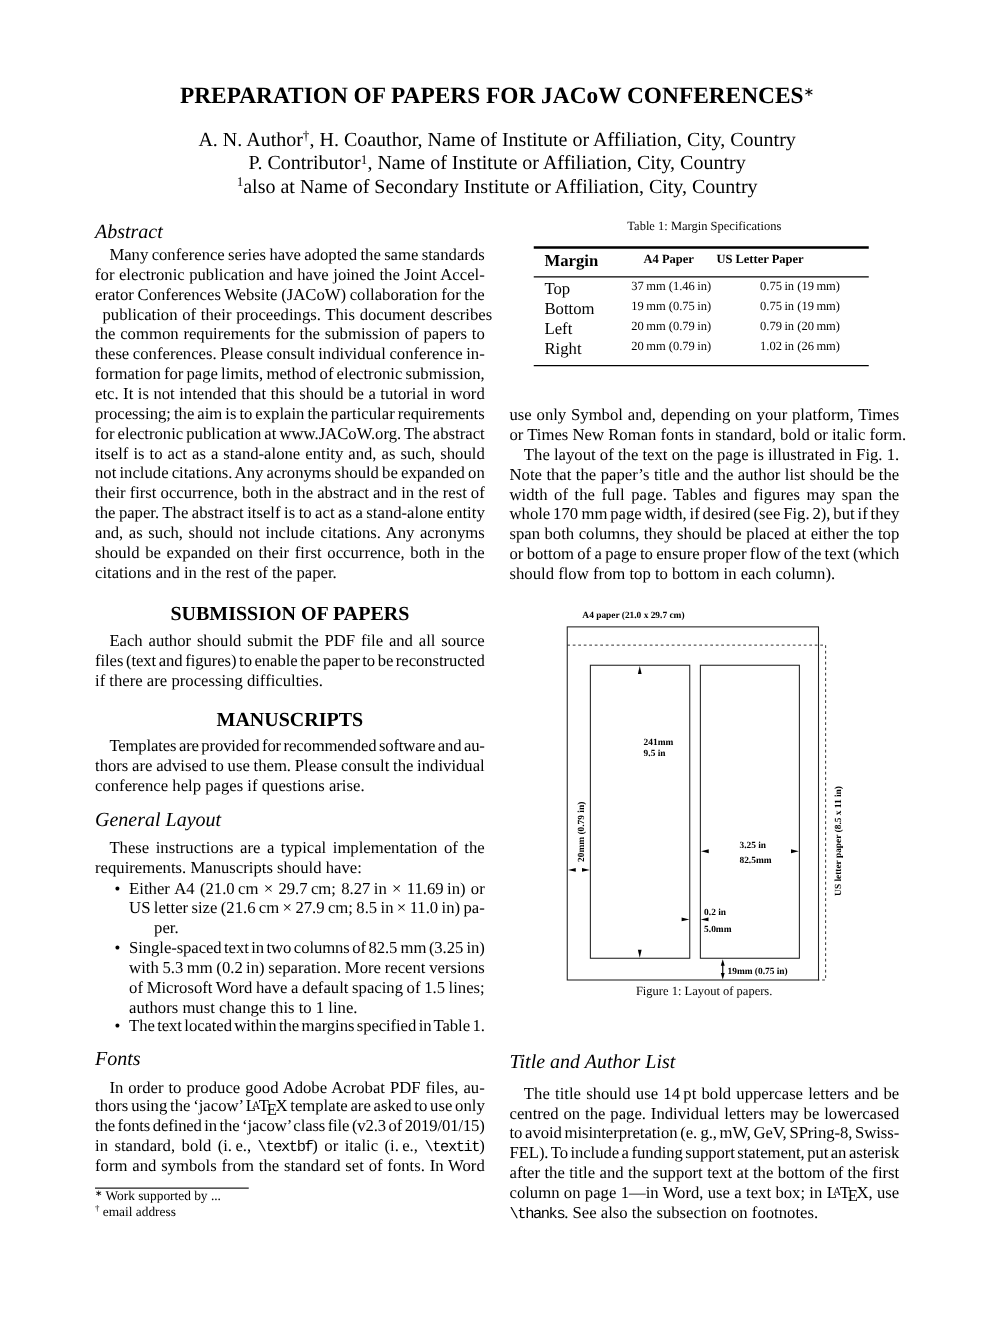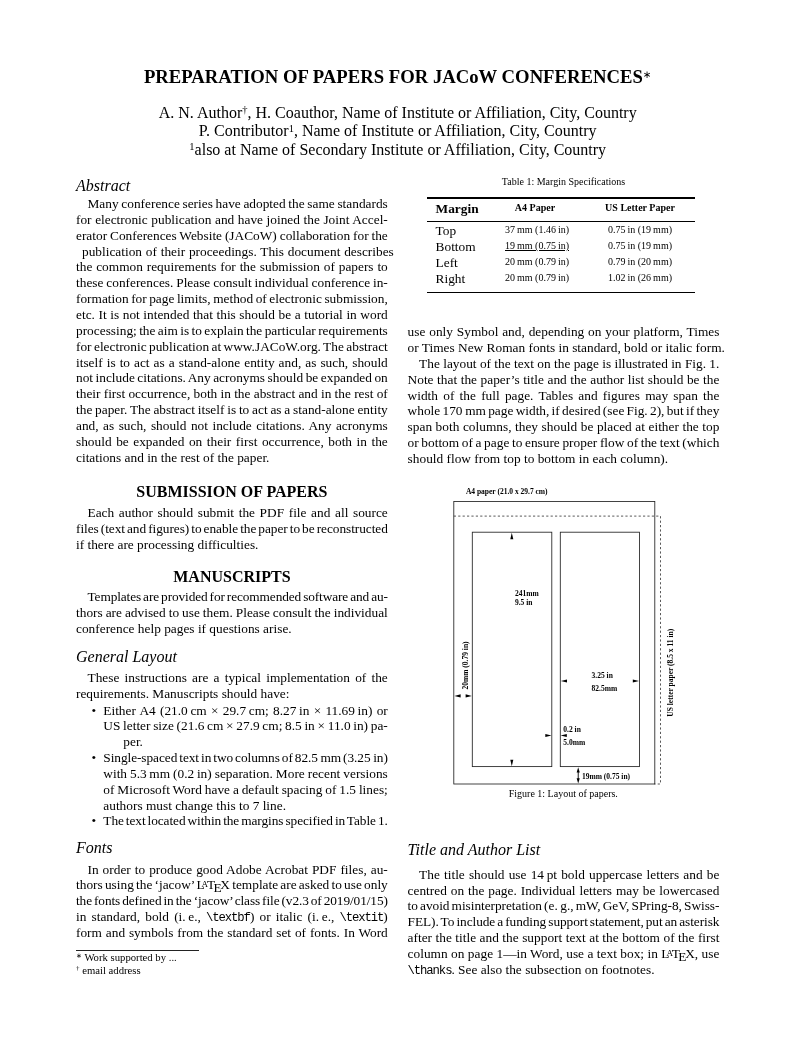--- a/index.html
+++ b/index.html
@@ -66,21 +66,21 @@
 
 <div class="ll" style="left:91.5px;top:703.51px;">•</div>
 <div class="jl" style="left:103.3px;top:703.51px;width:284.5px;">Either A4 (21.0 cm × 29.7 cm; 8.27 in × 11.69 in) or</div>
 <div class="jl" style="left: 103.3px; top: 719.36px; width: 284.5px; word-spacing: -0.69px;">US letter size (21.6 cm × 27.9 cm; 8.5 in × 11.0 in) pa-</div>
 <div class="ll" style="left:103.3px;top:735.21px;margin-left:20px;">per.</div>
 
 <div class="ll" style="left:91.5px;top:751.06px;">•</div>
 <div class="jl" style="left: 103.3px; top: 751.06px; width: 284.5px; letter-spacing: -0.069px; word-spacing: -1.35px;">Single-spaced text in two columns of 82.5 mm (3.25 in)</div>
 <div class="jl" style="left: 103.3px; top: 766.91px; width: 284.5px; word-spacing: -0.53px;">with 5.3 mm (0.2 in) separation. More recent versions</div>
 <div class="jl" style="left: 103.3px; top: 782.76px; width: 284.5px; word-spacing: -0.47px;">of Microsoft Word have a default spacing of 1.5 lines;</div>
-<div class="ll" style="left:103.3px;top:798.61px;">authors must change this to 7 line.</div>
+<div class="ll" style="left:103.3px;top:798.61px;">authors must change this to 1 line.</div>
 
 <div class="ll" style="left:91.5px;top:814.46px;">•</div>
 <div class="jl" style="left: 103.3px; top: 814.46px; width: 284.5px; letter-spacing: -0.071px; word-spacing: -1.35px;">The text located within the margins specified in Table 1.</div>
 
 <div class="hsub" style="left:76.0px;top:839.14px;">Fonts</div>
 
 <div class="jl" style="left:76.0px;top:862.61px;width:300.3px;padding-left:11.5px;">In order to produce good Adobe Acrobat PDF files, au-</div>
 <div class="jl" style="left: 76px; top: 878.46px; width: 311.8px; word-spacing: -1.22px;">thors using the ‘jacow’ <span class="lx">L<span class="lxa">A</span>T<span class="lxe">E</span>X</span> template are asked to use only</div>
 <div class="jl" style="left: 76px; top: 894.31px; width: 311.8px; letter-spacing: -0.105px; word-spacing: -1.35px;">the fonts defined in the ‘jacow’ class file (v2.3 of 2019/01/15)</div>
 <div class="jl" style="left:76.0px;top:910.16px;width:311.8px;">in standard, bold (i. e., <span class="tt">\textbf</span>) or italic (i. e., <span class="tt">\textit</span>)</div>
@@ -91,30 +91,30 @@
 <div class="fn" style="left:76px;top:951.77px;"><sup>∗</sup> Work supported by ...</div>
 
 <div class="fn" style="left:76px;top:964.67px;"><sup>†</sup> email address</div>
 
 <div class="tc" style="left:563.5px;top:176.11px;">Table 1: Margin Specifications</div>
 
 <div class="rule" style="left:426.8px;top:197.4px;width:268.3px;height:1.2px;"></div>
 
 <div class="tl b" style="left:435.6px;top:202.31px;">Margin</div>
 <div class="tc b" style="left:535px;top:202.31px;">A4 Paper</div>
-<div class="tc b" style="left:640px;top:202.31px;">US Letter Paper</div>
+<div class="tc b" style="left:608px;top:202.31px;">US Letter Paper</div>
 
 <div class="rule" style="left:426.8px;top:220.7px;width:268.3px;height:0.8px;"></div>
 
 <div class="tl" style="left:435.6px;top:224.41px;">Top</div>
 <div class="tc" style="left:537px;top:224.41px;">37 mm (1.46 in)</div>
 <div class="tc" style="left:640px;top:224.41px;">0.75 in (19 mm)</div>
 
 <div class="tl" style="left:435.6px;top:240.31px;">Bottom</div>
-<div class="tc" style="left:537px;top:240.31px;text-decoration:underline;">19 mm (0.75 in)</div>
+<div class="tc" style="left:537px;top:240.31px;">19 mm (0.75 in)</div>
 <div class="tc" style="left:640px;top:240.31px;">0.75 in (19 mm)</div>
 
 <div class="tl" style="left:435.6px;top:256.16px;">Left</div>
 <div class="tc" style="left:537px;top:256.16px;">20 mm (0.79 in)</div>
 <div class="tc" style="left:640px;top:256.16px;">0.79 in (20 mm)</div>
 
 <div class="tl" style="left:435.6px;top:272.01px;">Right</div>
 <div class="tc" style="left:537px;top:272.01px;">20 mm (0.79 in)</div>
 <div class="tc" style="left:640px;top:272.01px;">1.02 in (26 mm)</div>
 

